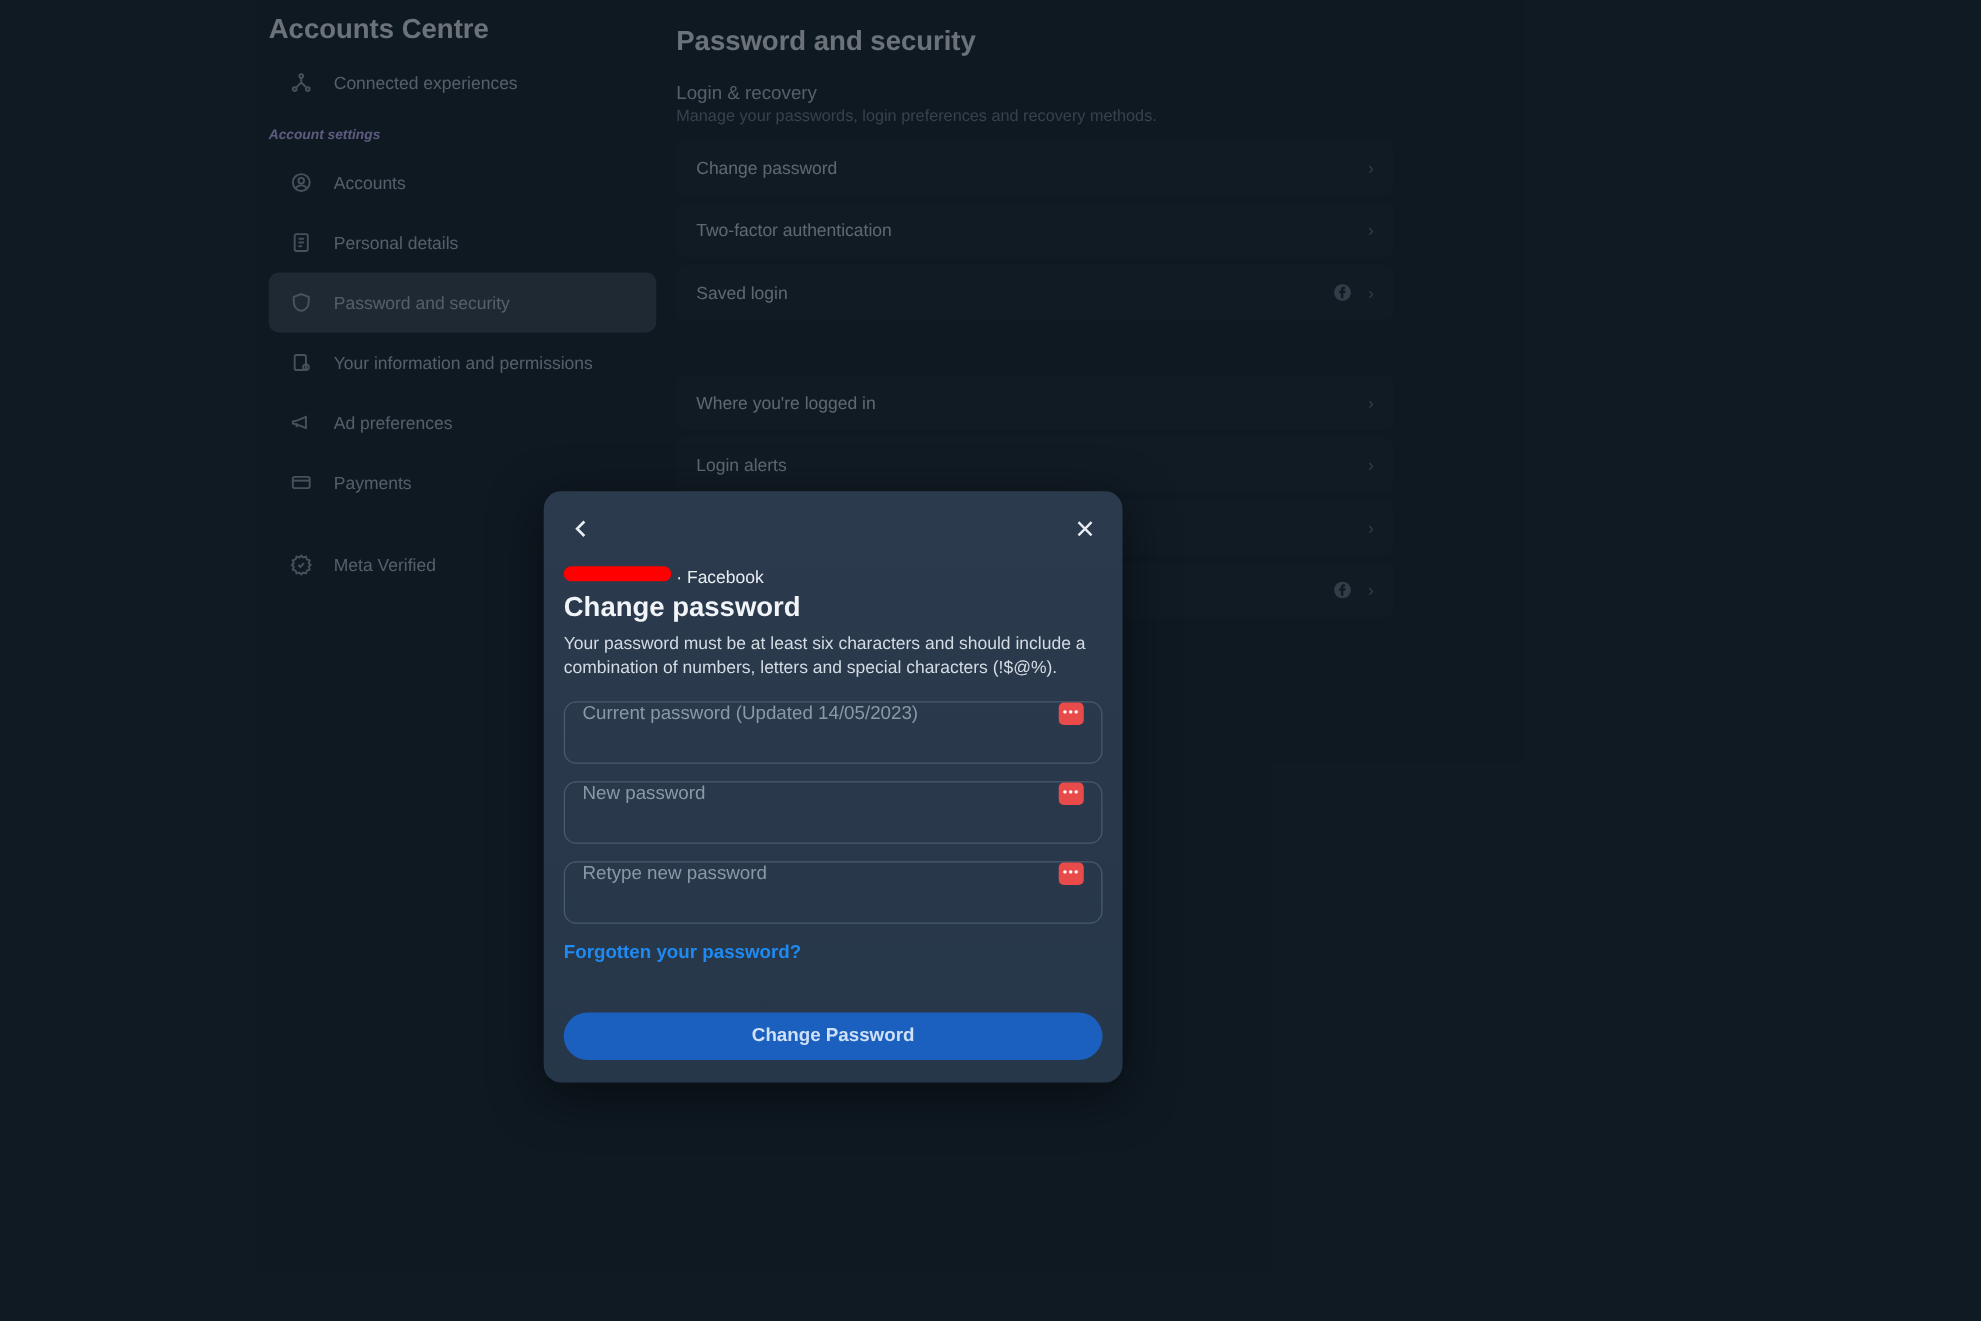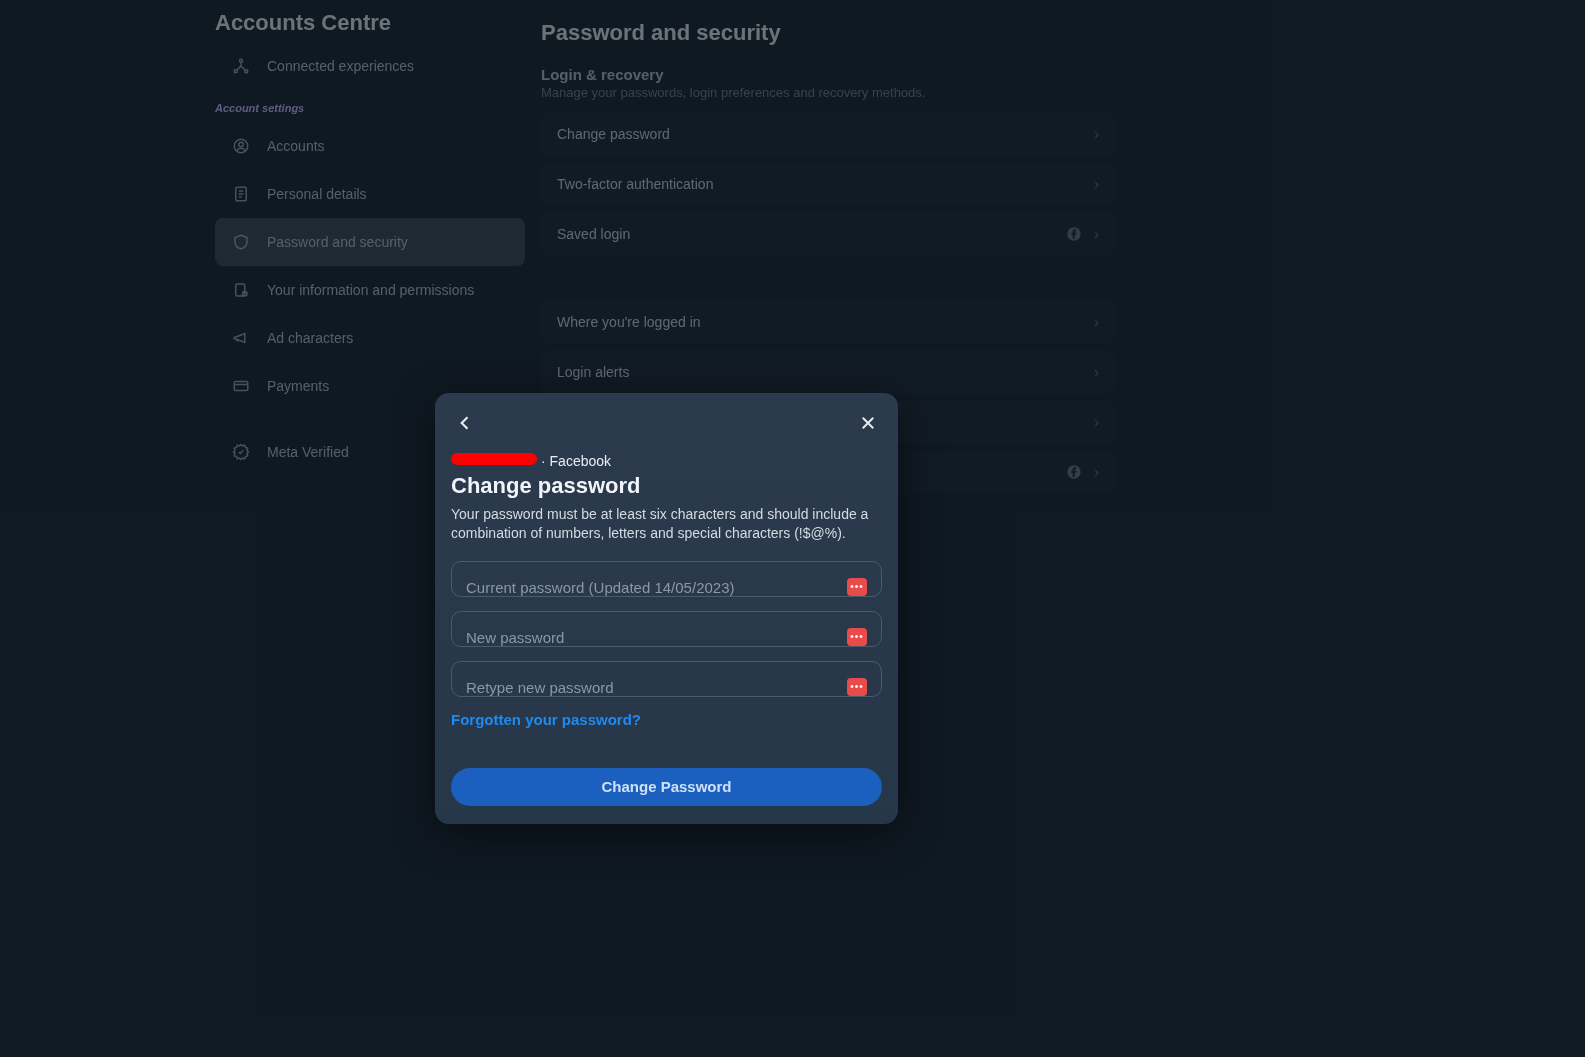--- a/index.html
+++ b/index.html
@@ -74,21 +74,21 @@
   max-width: 590px;
 }
 .main-title {
   font-size: 22px;
   font-weight: 700;
   color: #e3e8ee;
   margin-bottom: 20px;
 }
 .section-title {
   font-size: 15px;
-  font-weight: 700;
+  font-weight: 400;
   color: #b2bdc9;
 }
 .section-sub {
   font-size: 13px;
   color: #6e7b89;
   margin: 2px 0 12px 0;
 }
 .row-item {
   display: flex;
   align-items: center;
@@ -170,24 +170,24 @@
 .modal-desc {
   font-size: 14px;
   line-height: 1.35;
   color: #d4dbe3;
   margin-bottom: 18px;
 }
 .field {
   position: relative;
   border: 1px solid #4a5b6e;
   border-radius: 10px;
-  height: 36px;
+  height: 50px;
   margin-bottom: 14px;
   display: flex;
-  align-items: flex-end;
+  align-items: flex-start;
   padding: 0 14px;
 }
 .field input {
   flex: 1;
   background: transparent;
   border: none;
   outline: none;
   color: #e8edf3;
   font-size: 15px;
 }
@@ -286,21 +286,21 @@
       </span>
       <span>Your information and permissions</span>
     </div>
     <div class="nav-item">
       <span class="icon">
         <svg width="18" height="18" viewBox="0 0 24 24" fill="none" stroke="#b2bdc9" stroke-width="2">
             <path d="M3 11v2l4 1 10 4V6L7 10l-4 1z"></path>
             <path d="M7 13v4"></path>
           </svg>
       </span>
-      <span>Ad characters</span>
+      <span>Ad preferences</span>
     </div>
     <div class="nav-item">
       <span class="icon">
         <svg width="18" height="18" viewBox="0 0 24 24" fill="none" stroke="#b2bdc9" stroke-width="2">
             <rect x="3" y="6" width="18" height="12" rx="2"></rect>
             <line x1="3" y1="10" x2="21" y2="10"></line>
           </svg>
       </span>
       <span>Payments</span>
     </div>

